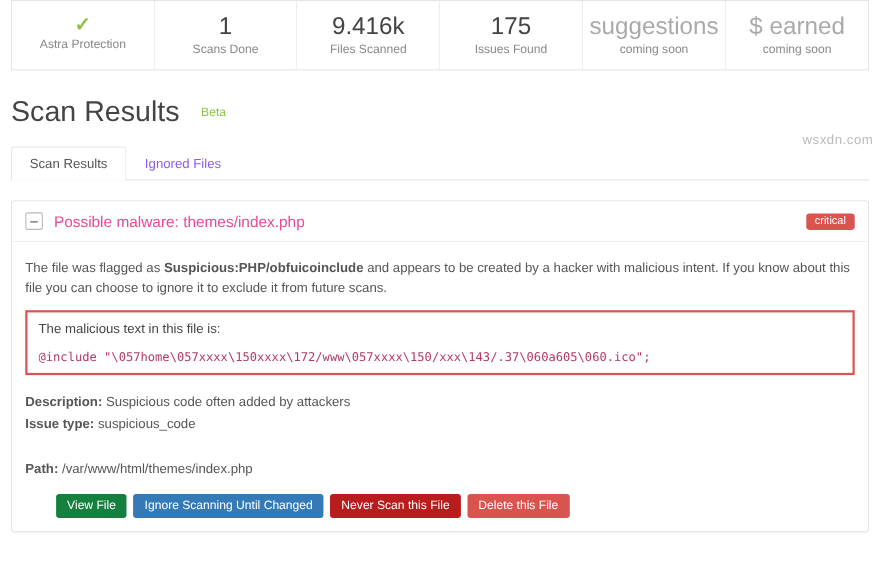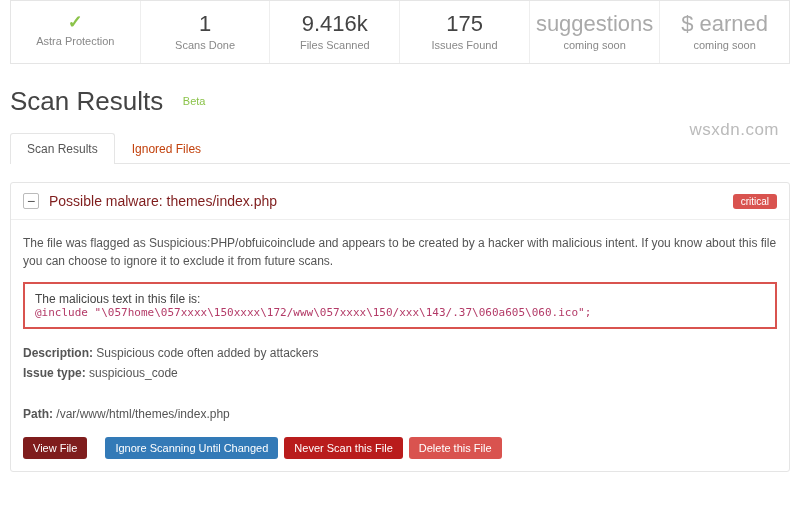--- a/index.html
+++ b/index.html
@@ -9,42 +9,42 @@
   .stat-cell { flex: 1; text-align: center; padding: 10px 6px 12px; border-left: 1px solid #eee; }
   .stat-cell:first-child { border-left: none; }
   .stat-icon { color: #8BC34A; font-size: 18px; font-weight: bold; }
   .stat-value { font-size: 22px; color: #444; font-weight: 300; }
   .stat-value.muted { color: #aaa; }
   .stat-label { font-size: 11px; color: #888; margin-top: 2px; }
   .title-area { padding: 22px 10px 16px; }
   .title { font-size: 26px; color: #444; font-weight: 400; display: inline-block; }
   .beta { font-size: 11px; color: #8BC34A; vertical-align: super; margin-left: 16px; }
   .tabs { border-bottom: 1px solid #e5e5e5; margin: 0 10px; display: flex; }
-  .tab { padding: 8px 16px; font-size: 12px; color: #c2410c; border: 1px solid transparent; border-bottom: none; cursor: pointer; margin-bottom: -1px; }
+  .tab { padding: 8px 16px; font-size: 12px; color: #8b5cf6; border: 1px solid transparent; border-bottom: none; cursor: pointer; margin-bottom: -1px; }
   .tab.active { color: #555; background: #fff; border-color: #e5e5e5 #e5e5e5 #fff #e5e5e5; border-radius: 3px 3px 0 0; }
   .panel { margin: 18px 10px 0; border: 1px solid #e5e5e5; border-radius: 3px; background: #fff; }
   .panel-header { display: flex; align-items: center; padding: 10px 12px; border-bottom: 1px solid #eee; }
   .toggle { width: 16px; height: 16px; border: 1px solid #bbb; border-radius: 2px; display: flex; align-items: center; justify-content: center; font-size: 14px; line-height: 1; margin-right: 10px; cursor: pointer; color: #555; }
-  .panel-title { flex: 1; font-size: 14px; color: #7f1d1d; }
+  .panel-title { flex: 1; font-size: 14px; color: #ec4899; }
   .badge { background: #d9534f; color: #fff; font-size: 10px; padding: 2px 8px; border-radius: 3px; }
   .panel-body { padding: 14px 12px 12px; }
   .desc { font-size: 12px; color: #555; line-height: 1.5; margin-bottom: 12px; }
-  .desc b { font-weight: 400; }
+  .desc b { font-weight: 700; }
   .code-box { border: 2px solid #d9534f; padding: 8px 10px; margin-bottom: 14px; }
-  .code-box-label { font-size: 12px; color: #444; margin-bottom: 0; }
+  .code-box-label { font-size: 12px; color: #444; margin-bottom: 12px; }
   .code-line { font-family: ui-monospace, Menlo, Consolas, monospace; font-size: 11px; color: #b33a67; white-space: nowrap; overflow: hidden; }
   .meta { font-size: 12px; color: #555; line-height: 1.7; margin-bottom: 12px; }
   .meta b { font-weight: 600; }
   .btn-row { display: flex; gap: 6px; }
   .btn { font-size: 11px; color: #fff; padding: 5px 10px; border-radius: 3px; border: none; cursor: pointer; }
-  .btn-green { background: #7f1d1d; }
-  .btn-blue { background: #337ab7; margin-left: 12px; }
+  .btn-green { background: #15803d; margin-left: 28px; }
+  .btn-blue { background: #337ab7; }
   .btn-lblue { background: #b91c1c; }
   .btn-red { background: #d9534f; }
-  .watermark { position: absolute; right: 21px; top: 120px; color: #bbb; font-size: 17px; letter-spacing: 0.5px; }
+  .watermark { position: absolute; right: 6px; top: 120px; color: #bbb; font-size: 12px; letter-spacing: 0.5px; }
 </style>
 </head>
 <body>
 
 <div class="page">
 
   <div class="stats-row">
     <div class="stat-cell">
       <div class="stat-icon">✓</div>
       <div class="stat-label">Astra Protection</div>

